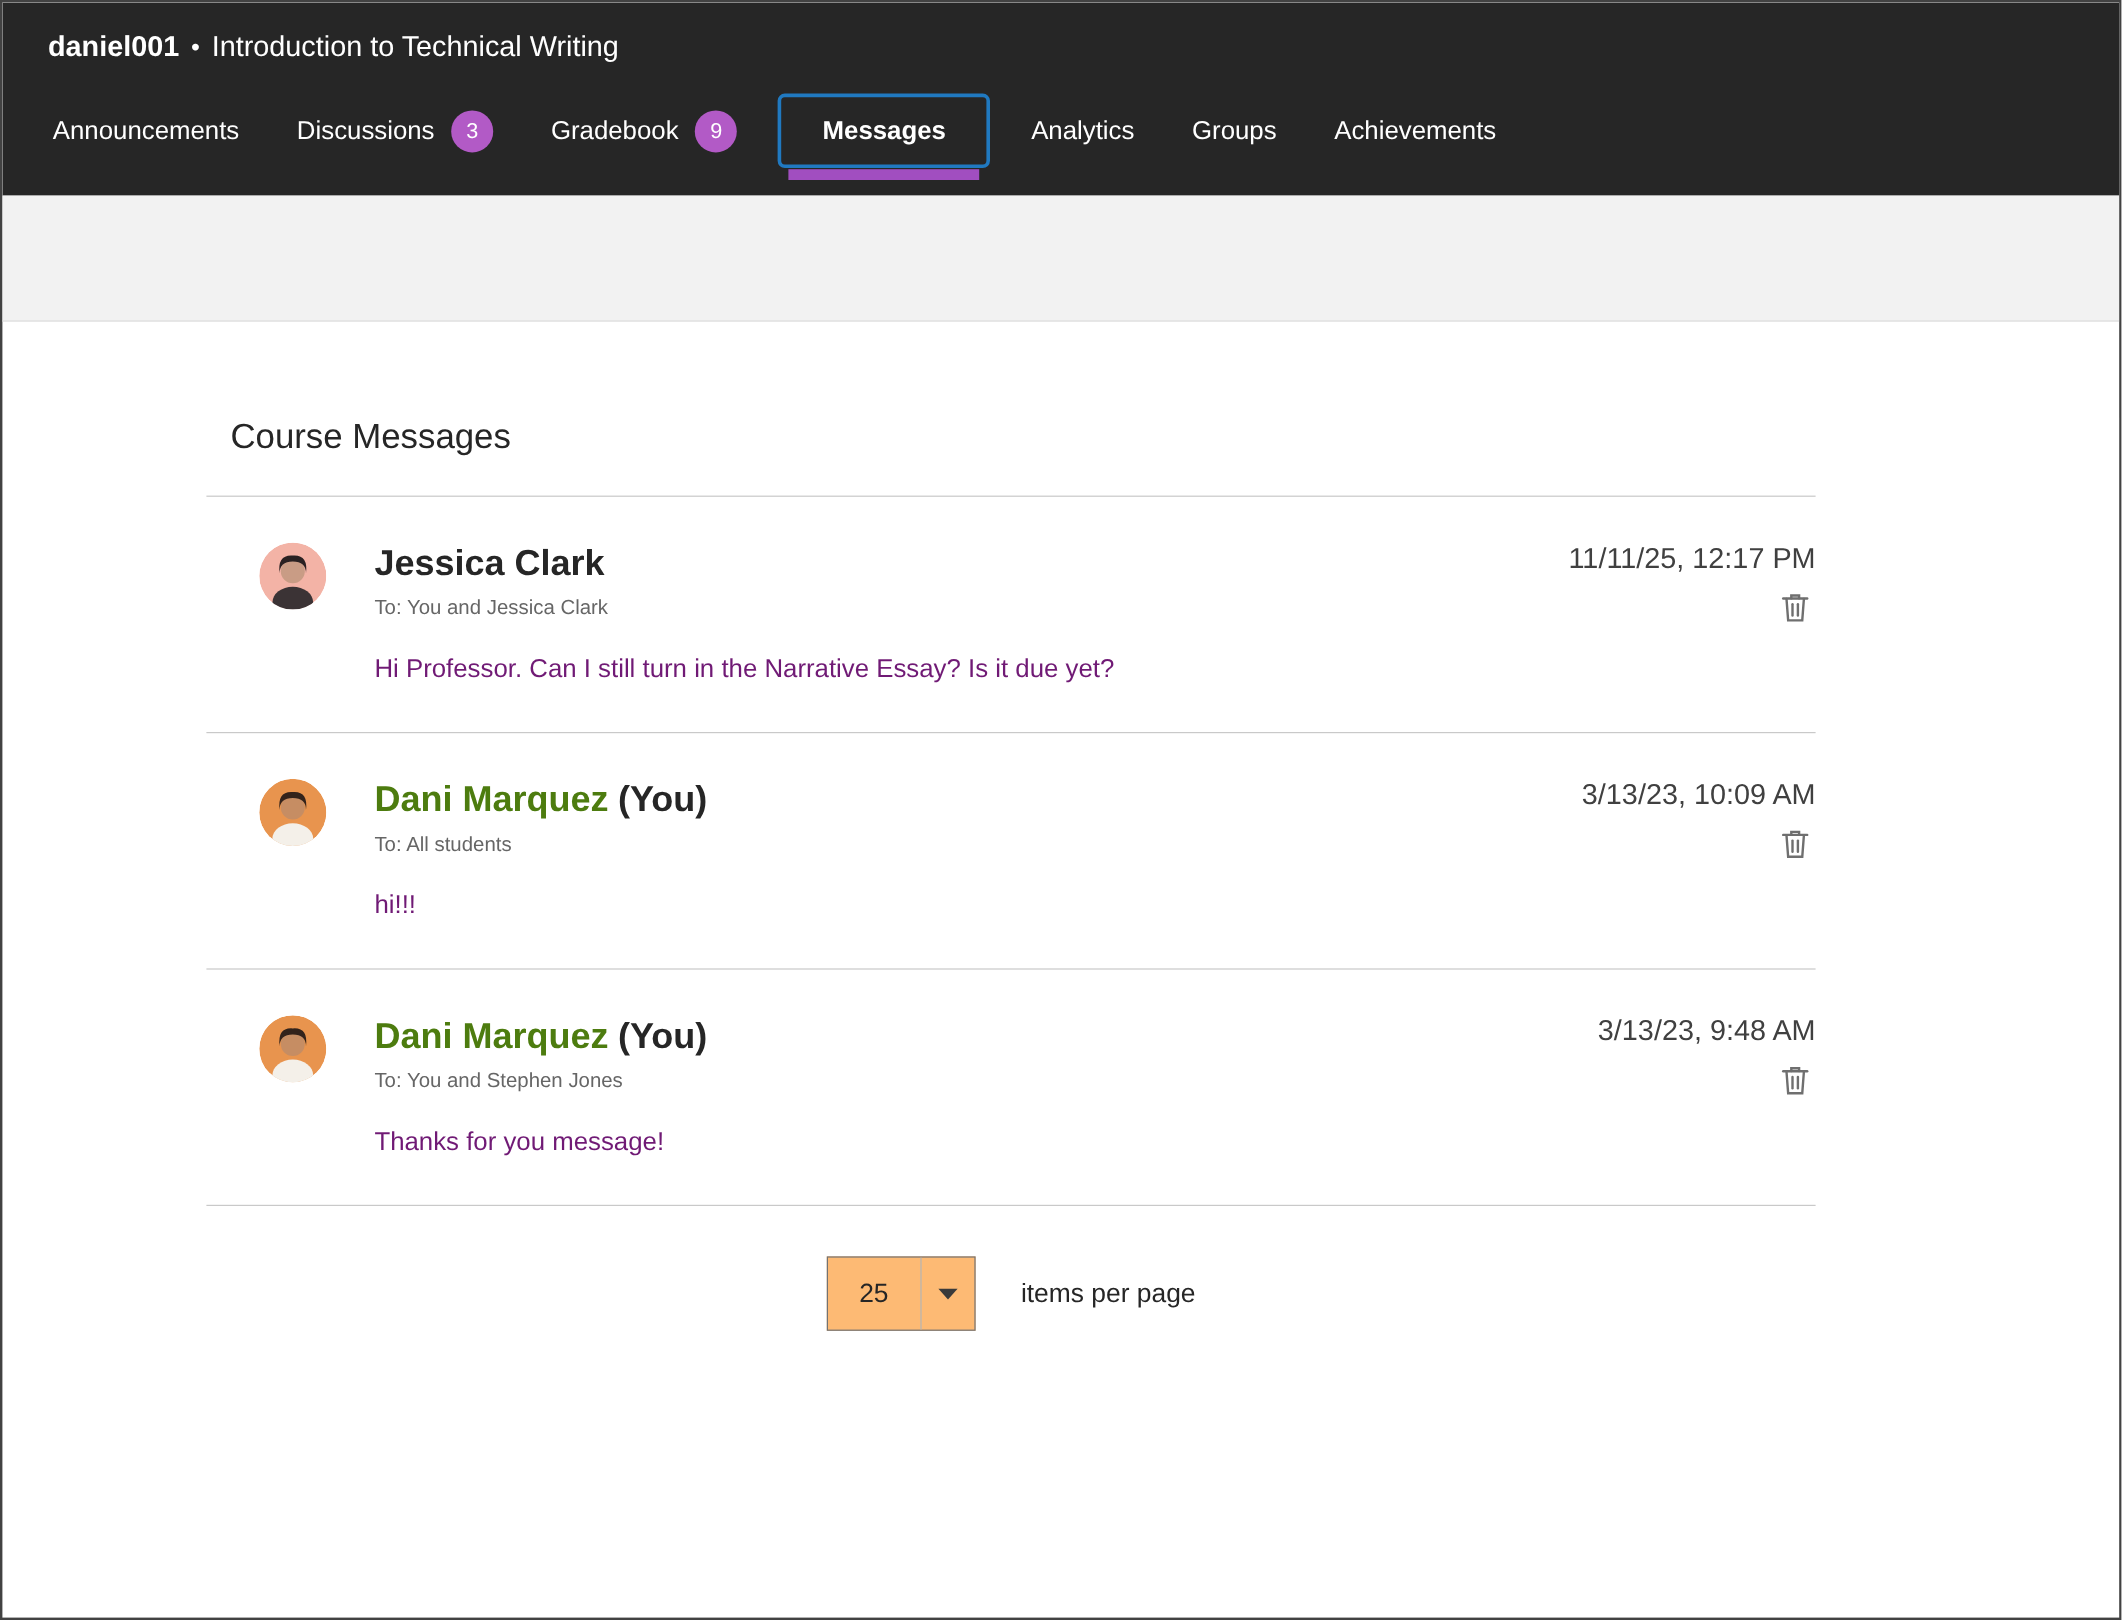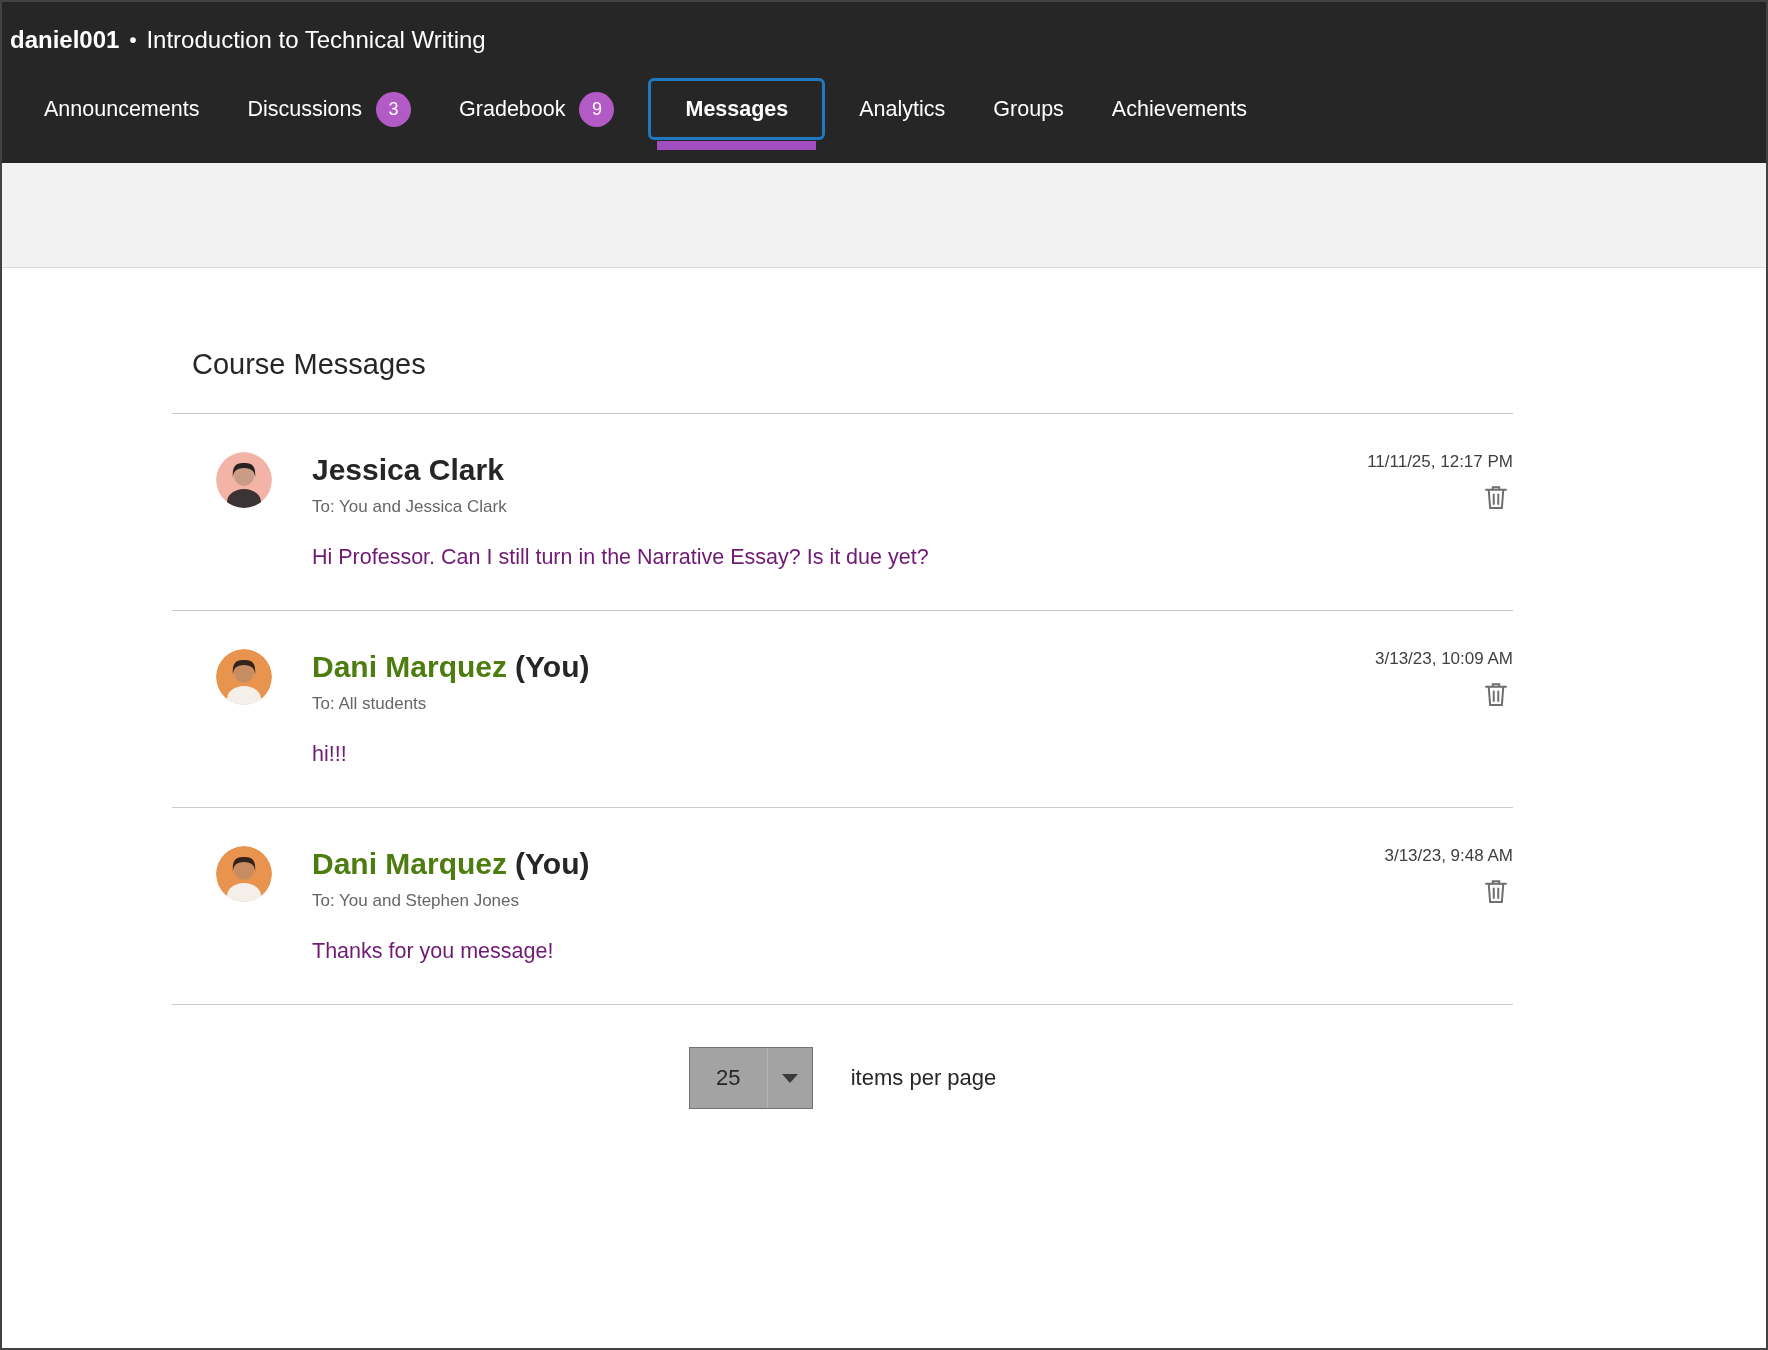--- a/index.html
+++ b/index.html
@@ -17,22 +17,23 @@
 
   
   .topbar {
     background: #262626;
     color: #ffffff;
   }
   .title-row {
     height: 76px;
     display: flex;
     align-items: center;
-    padding: 0 8px;
+    padding: 0 26px;
     font-size: 24px;
+    margin-left: 12px;
   }
   .title-row .user { font-weight: 700; }
   .title-row .dot { margin: 0 10px; font-weight: 700; font-size: 20px; }
 
   
   .nav-row {
     height: 85px;
     display: flex;
     align-items: flex-start;
     padding: 0 18px;
@@ -142,21 +143,21 @@
   }
 
   .msg-right {
     flex: 0 0 auto;
     display: flex;
     flex-direction: column;
     align-items: flex-end;
     gap: 8px;
   }
   .timestamp {
-    font-size: 17px;
+    font-size: 24px;
     color: #404040;
     line-height: 1.2;
   }
   .trash-btn {
     background: none;
     border: none;
     padding: 2px;
     cursor: pointer;
     line-height: 0;
   }
@@ -166,21 +167,21 @@
     display: flex;
     justify-content: center;
     align-items: center;
     gap: 38px;
     margin-top: 42px;
   }
   .page-size-select {
     width: 124px;
     height: 62px;
     border: 1px solid #737373;
-    background: #a3a3a3;
+    background: #fdba74;
     display: flex;
     align-items: stretch;
     cursor: pointer;
   }
   .page-size-value {
     flex: 1 1 auto;
     display: flex;
     align-items: center;
     justify-content: center;
     font-size: 22px;

